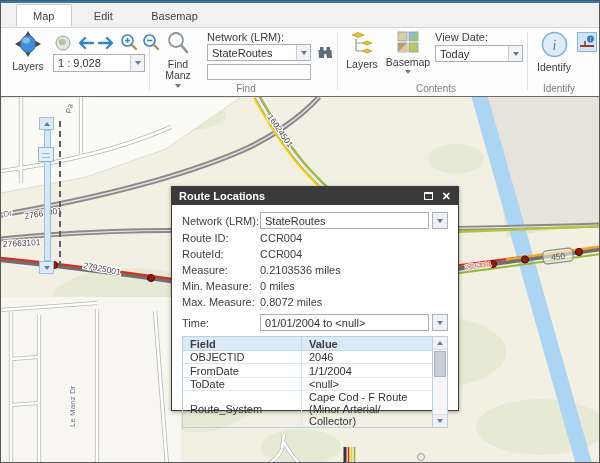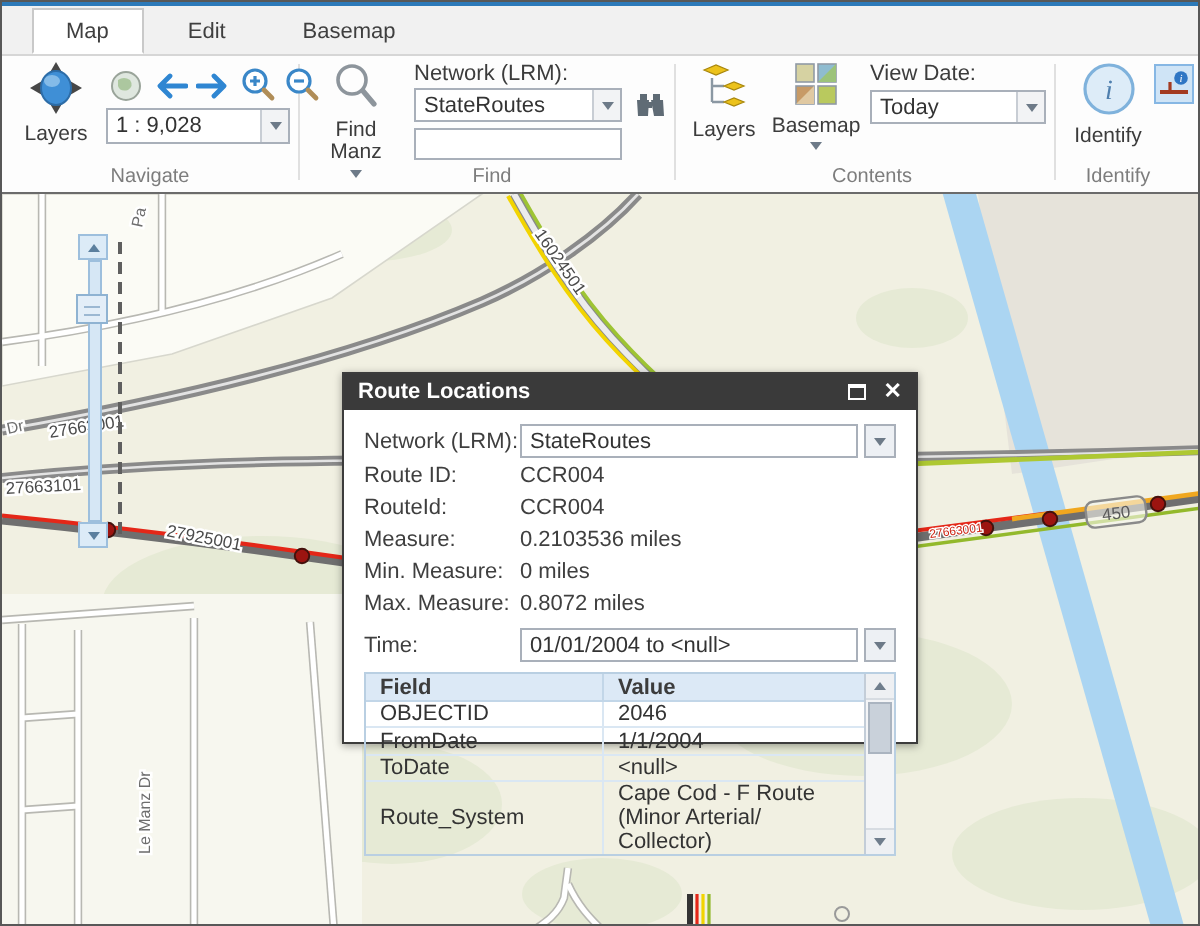--- a/index.html
+++ b/index.html
@@ -27,21 +27,21 @@
   .map svg{position:absolute;left:0;top:0;}
   
   .zs-btn{position:absolute;width:15px;height:13px;background:#dcebf7;border:1px solid #9dbfdd;display:flex;align-items:center;justify-content:center;}
   .zs-track{position:absolute;left:43px;top:33px;width:7px;height:131px;background:#d6e7f5;border:1px solid #9dbfdd;}
   .zs-handle{position:absolute;left:37px;top:50px;width:16px;height:15px;background:#e3eef8;border:1px solid #8fb3d2;}
   .zs-handle:before{content:"";position:absolute;left:3px;right:3px;top:5px;border-top:1px solid #9cb8d2;border-bottom:1px solid #9cb8d2;height:3px;}
   .zs-ticks{position:absolute;left:58px;top:24px;height:146px;border-left:2px dashed #5f5f5f;}
   .tri-up{width:0;height:0;border-left:3.5px solid transparent;border-right:3.5px solid transparent;border-bottom:4px solid #5b7f9e;}
   .tri-dn{width:0;height:0;border-left:3.5px solid transparent;border-right:3.5px solid transparent;border-top:4px solid #5b7f9e;}
   
-  .dialog{position:absolute;left:170px;top:89px;width:288px;height:186px;background:#fff;border:1px solid #3c3c3c;box-shadow:0 1px 4px rgba(0,0,0,.35);}
+  .dialog{position:absolute;left:170px;top:89px;width:288px;height:225px;background:#fff;border:1px solid #3c3c3c;box-shadow:0 1px 4px rgba(0,0,0,.35);}
   .dtitle{height:18px;background:#3a3a3a;color:#fff;font-size:11px;font-weight:bold;display:flex;align-items:center;padding-left:7px;}
   .dtitle .sp{flex:1;}
   .dmax{width:9px;height:8px;border:1px solid #fff;border-top-width:2px;margin-right:9px;}
   .dclose{color:#fff;font-size:11px;margin-right:7px;line-height:1;}
   .dbody{padding:7px 10px 0 10px;font-size:11px;color:#3f3f3f;}
   .drow{display:flex;align-items:flex-start;height:16px;}
   .drow .dlab{width:78px;flex:none;}
   .combo-row{display:flex;align-items:center;margin-bottom:3px;}
   .combo-row .dlab{width:78px;flex:none;font-size:11px;color:#3f3f3f;}
   .dcombo{flex:1;height:17px;border:1px solid #a9b0ba;display:flex;align-items:center;padding:0 4px;font-size:11px;color:#333;background:#fff;white-space:nowrap;overflow:hidden;}
@@ -119,21 +119,20 @@
           <path d="M5,7.5 h5" stroke="#3a87c8" stroke-width="1.6"></path>
           <path d="M12,12 L16,16" stroke="#b08d57" stroke-width="2.4" stroke-linecap="round"></path>
         </svg>
     </div>
     <div class="combo" style="position:absolute;left:52px;top:26px;width:92px;height:18px">
       <span class="ctext">1 : 9,028</span>
       <span class="carrow">
           <span class="tri"></span>
         </span>
     </div>
-    <div class="glabel" style="left:14px;width:120px">Navigate</div>
 
     <div class="rbtn" style="left:154px;top:3px;width:46px">
       <span>
         <svg width="24" height="24" viewBox="0 0 24 24">
             <circle cx="10" cy="9" r="7" fill="#fdfdfd" stroke="#8d959c" stroke-width="1.8"></circle>
             <path d="M15.5,14.5 L21,21" stroke="#8d959c" stroke-width="2.6" stroke-linecap="round"></path>
           </svg>
       </span>
       <span class="cap">
         <span>Find</span><br>

